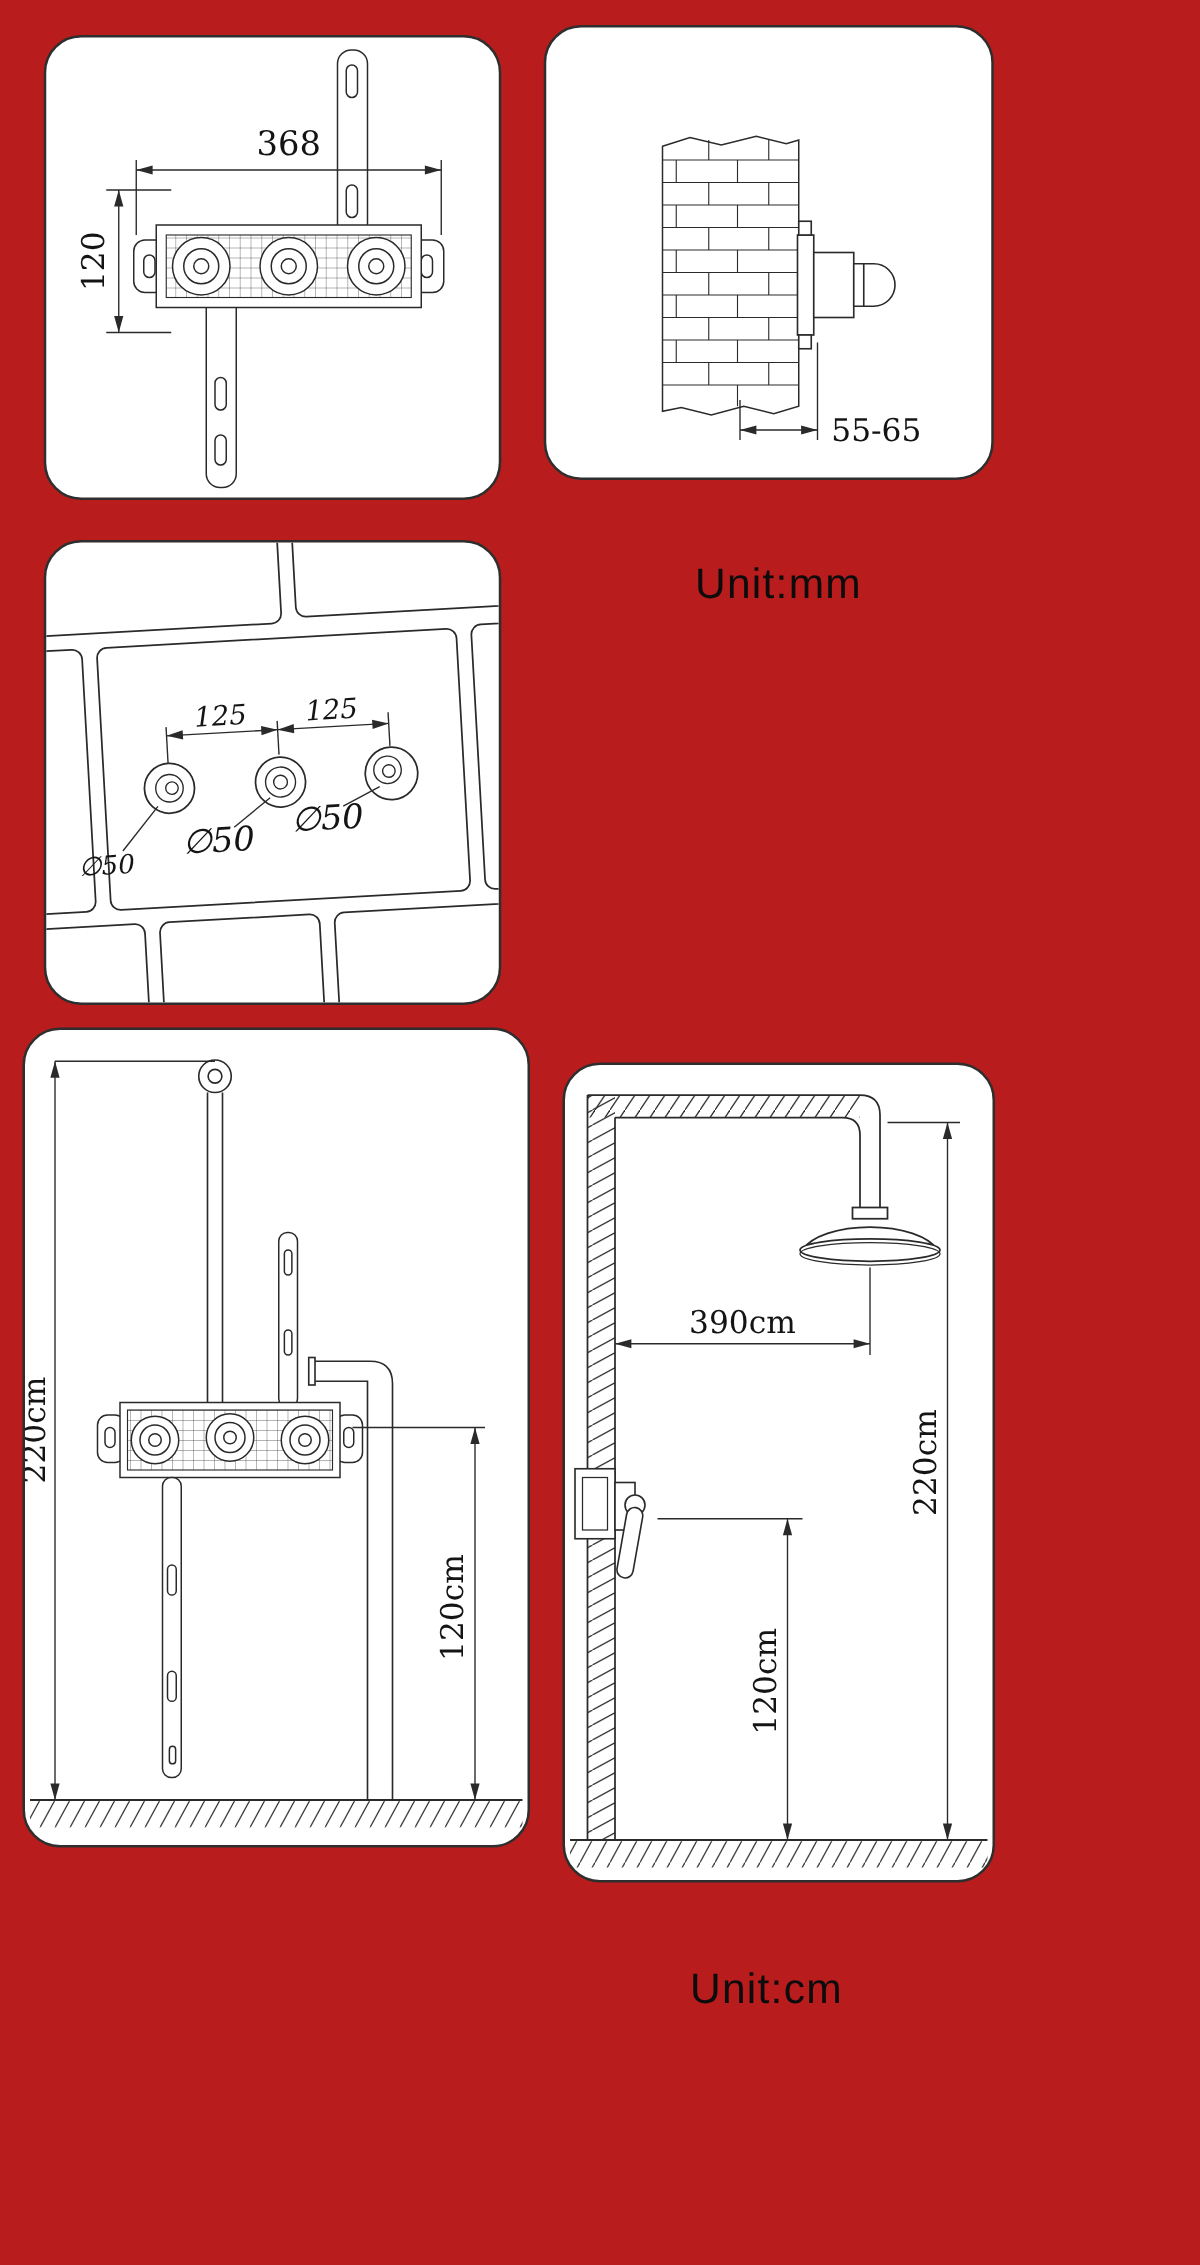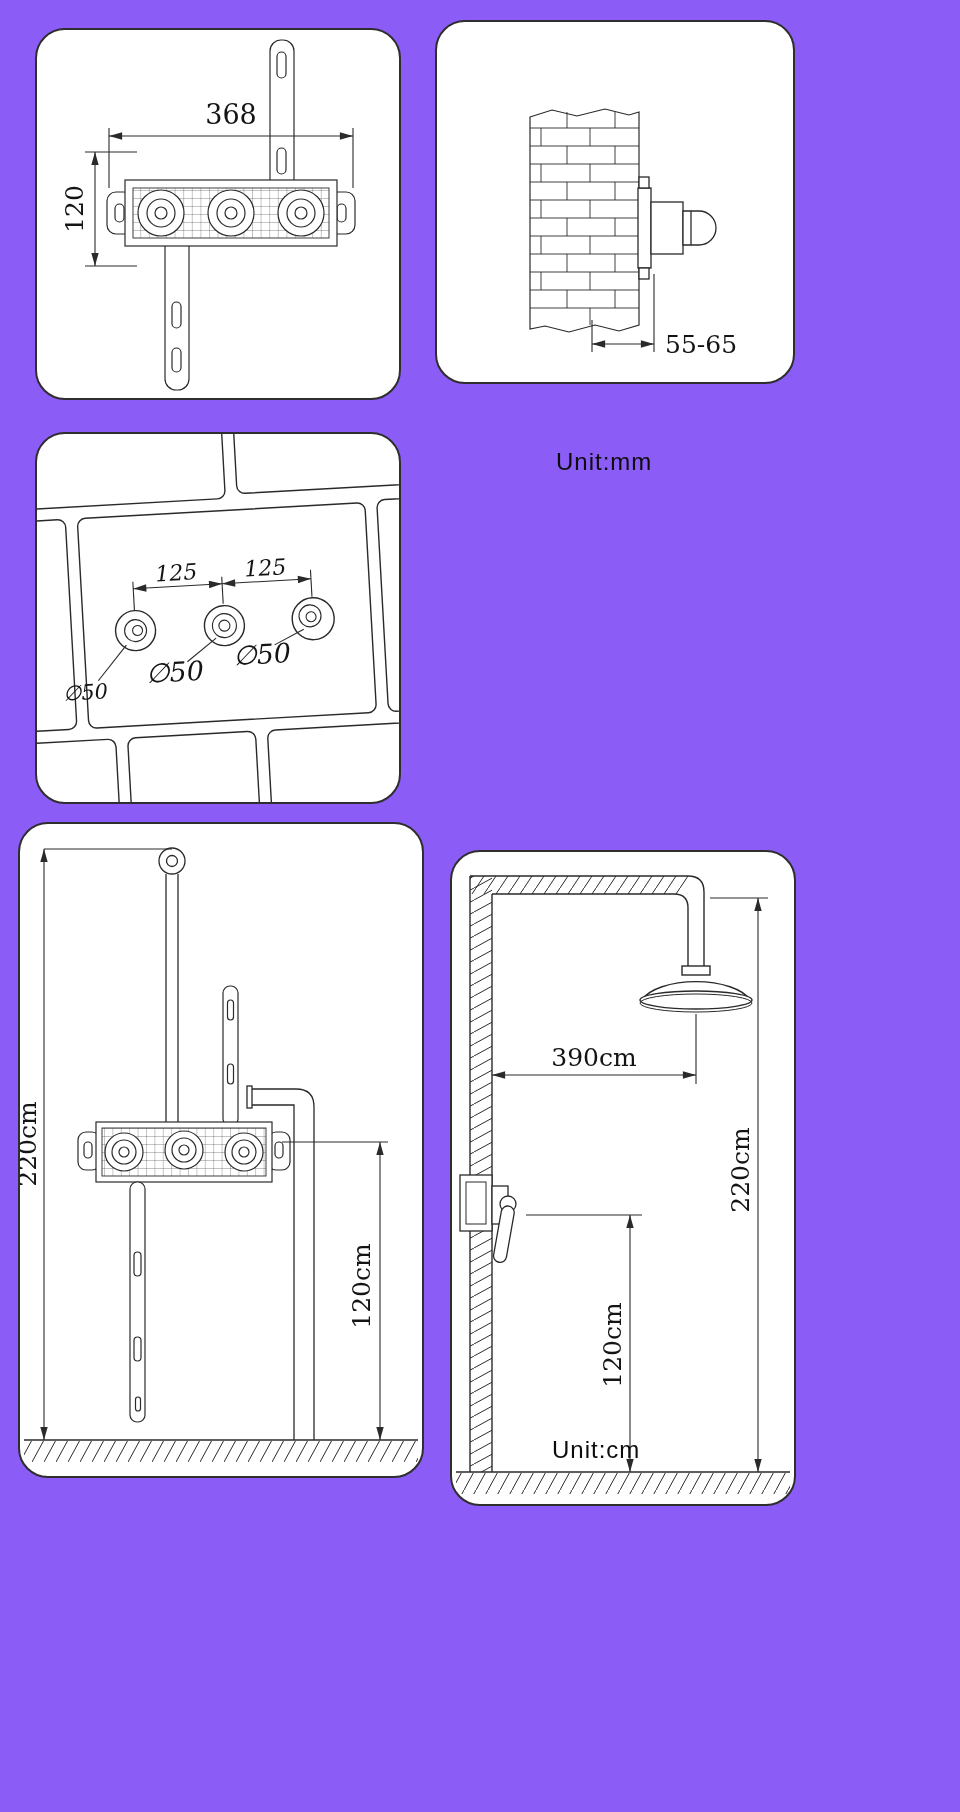--- a/index.html
+++ b/index.html
@@ -1,20 +1,20 @@
 <!DOCTYPE html>
 <html><head>
 <meta charset="utf-8">
 <style>
   html,body{margin:0;padding:0;background:#ffffff;}
   body{width:960px;height:1812px;position:relative;font-family:"Liberation Sans",sans-serif;color:#111;}
-  .canvas{position:absolute;inset:0;background:#8b5cf6;}
+  .canvas{position:absolute;inset:0;background:#b91c1c;}
   .panel{position:absolute;border:2px solid #2e2e2e;border-radius:30px;background:#ffffff;overflow:hidden;}
   .panel svg{display:block;}
-  .unit-label{position:absolute;font-size:24px;letter-spacing:1px;color:#0c0c0c;}
+  .unit-label{position:absolute;font-size:34px;letter-spacing:1px;color:#0c0c0c;}
   svg text{font-family:"DejaVu Serif","Liberation Serif",serif;fill:#141414;}
 </style>
 </head>
 <body>
 
 <div class="canvas">
 
   <section class="panel" style="left:35px;top:28px;width:362px;height:368px">
     <svg viewBox="0 0 362 368" width="362" height="368">
       <defs>
@@ -307,15 +307,15 @@
       <text x="169" y="493" text-anchor="middle" font-size="25" transform="rotate(-90 169 493)">120cm</text>
 
       <g stroke="#2a2a2a" stroke-width="1.1" fill="none">
         <line x1="258" y1="46" x2="316" y2="46"></line>
         <line x1="306" y1="46" x2="306" y2="620" marker-start="url(#ar5)" marker-end="url(#ar5)"></line>
       </g>
       <text x="297" y="318" text-anchor="middle" font-size="25" transform="rotate(-90 297 318)">220cm</text>
     </svg>
   </section>
 
-  <div class="unit-label" style="left:552px;top:1436px">Unit:cm</div>
+  <div class="unit-label" style="left:552px;top:1572px">Unit:cm</div>
 
 </div>
 
 </body></html>

